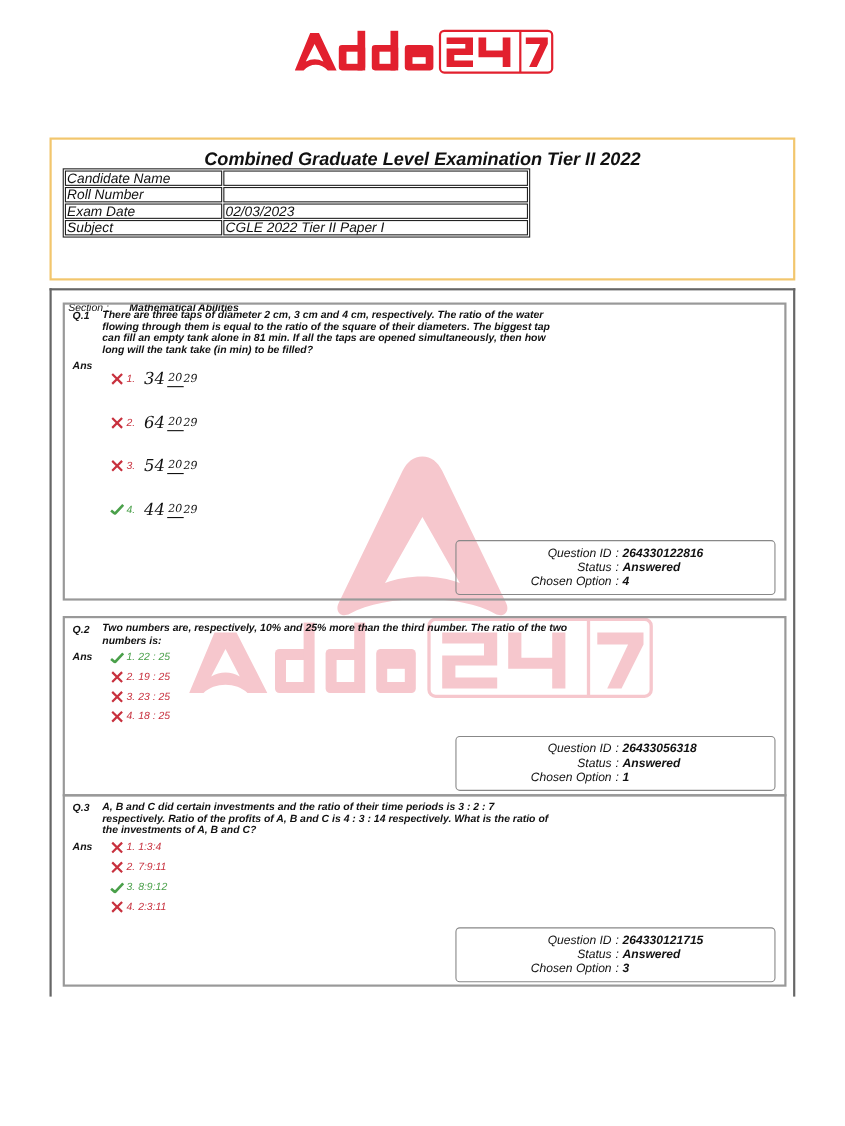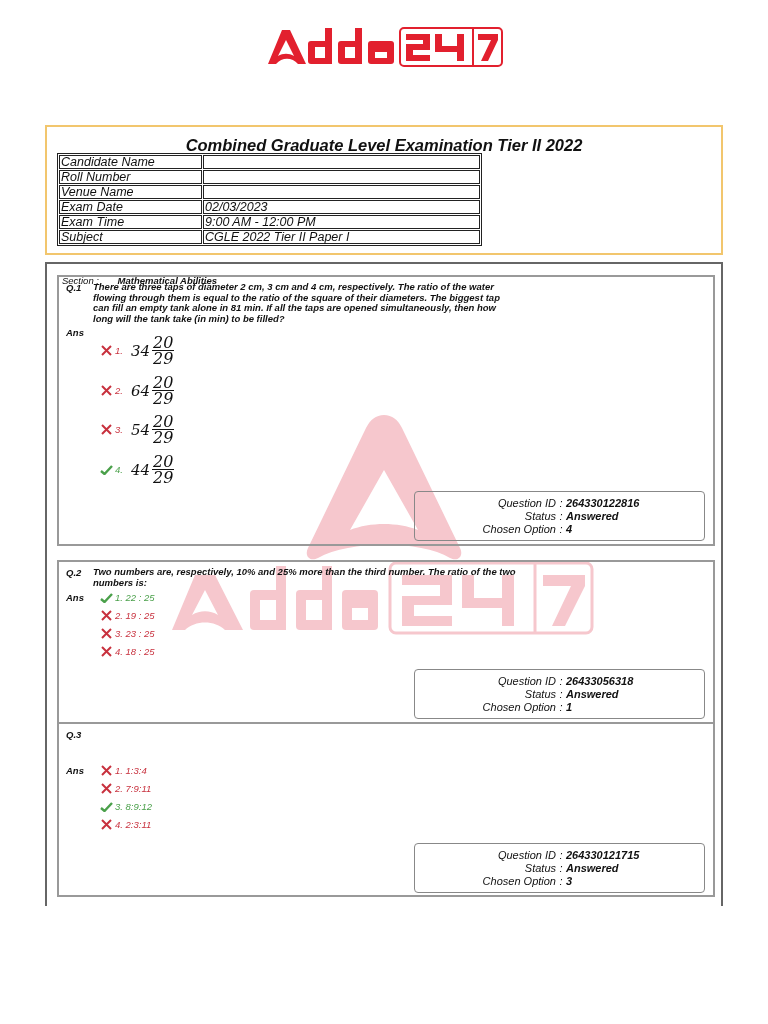--- a/index.html
+++ b/index.html
@@ -58,21 +58,21 @@
     }
     .opt {
       position: absolute; display: flex; align-items: center; font-size: 9.5px;
     }
     .opt.wrong { color: #c8313e; }
     .opt.right { color: #4aa04a; }
     .opt .mark { width: 14px; display: inline-flex; justify-content: center; margin-right: 2px; }
     .frac-wrap { display: inline-flex; align-items: center; margin-left: 8px; color: #111;
       font-family: "DejaVu Serif", "Liberation Serif", serif; }
     .frac-whole { font-size: 15px; margin-right: 2px; }
-    .frac { display: inline-flex; flex-direction: column; align-items: center; font-size: 16px; line-height: 15px; }
+    .frac { display: inline-flex; flex-direction: row; align-items: center; font-size: 10px; line-height: 15px; }
     .frac .num { border-bottom: 1px solid #111; padding: 0 1px; }
 
     .meta-box {
       position: absolute; left: 355px; width: 291px; height: 50px;
       border: 1.5px solid #888; border-radius: 4px; background: transparent;
     }
     .meta-row { position: absolute; left: 0; width: 100%; font-size: 11px; display: flex; }
     .meta-row .k { width: 141px; text-align: right; color: #111; }
     .meta-row .sep { width: 10px; text-align: center; }
     .meta-row .v { font-weight: bold; }
@@ -146,30 +146,22 @@
       <tbody>
           <tr>
         <td class="label">Candidate Name</td>
         <td></td>
       </tr>
       <tr>
         <td class="label">Roll Number</td>
         <td></td>
       </tr>
       <tr>
-        <td class="label">Venue Name</td>
-        <td></td>
-      </tr>
-      <tr>
         <td class="label">Exam Date</td>
         <td>02/03/2023</td>
-      </tr>
-      <tr>
-        <td class="label">Exam Time</td>
-        <td>9:00 AM - 12:00 PM</td>
       </tr>
       <tr>
         <td class="label">Subject</td>
         <td>CGLE 2022 Tier II Paper I</td>
       </tr>
     </tbody>
       </table>
   </div>
 
   <div class="main">
@@ -314,20 +306,21 @@
         <div class="meta-row" style="top:31px;">
           <span class="k">Chosen Option</span>
             <span class="sep">:</span>
             <span class="v">1</span>
         </div>
       </div>
     </div>
 
     <div class="q-box" style="top:458px;height:175px;">
       <div class="q-num">Q.3</div>
+      <div class="q-text" style="width:410px;">A, B and C did certain investments and the ratio of their time periods is 3 : 2 : 7 respectively. Ratio of the profits of A, B and C is 4 : 3 : 14 respectively. What is the ratio of the investments of A, B and C?</div>
       <div class="ans-label" style="top:41px;">Ans</div>
 
       <div class="opt wrong" style="left:40px;top:41px;">
         <span class="mark">
             <svg width="11" height="11" viewBox="0 0 11 11">
               <path d="M1 1 L10 10 M10 1 L1 10" stroke="#c8313e" stroke-width="2"></path>
             </svg>
           </span>
         <span><span>1.</span> <span>1:3:4</span></span>
       </div>

